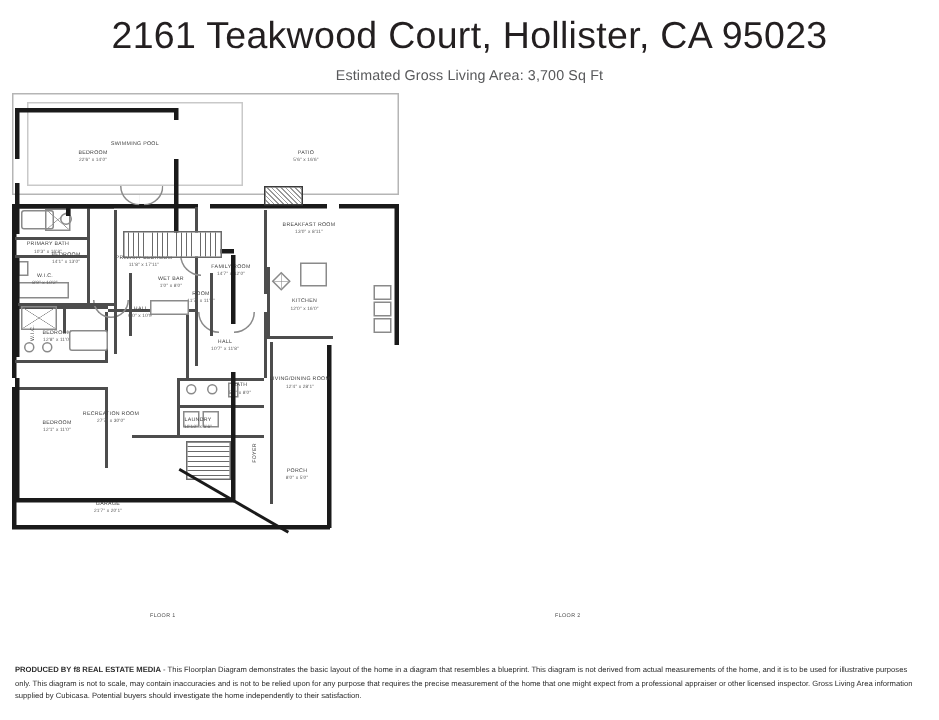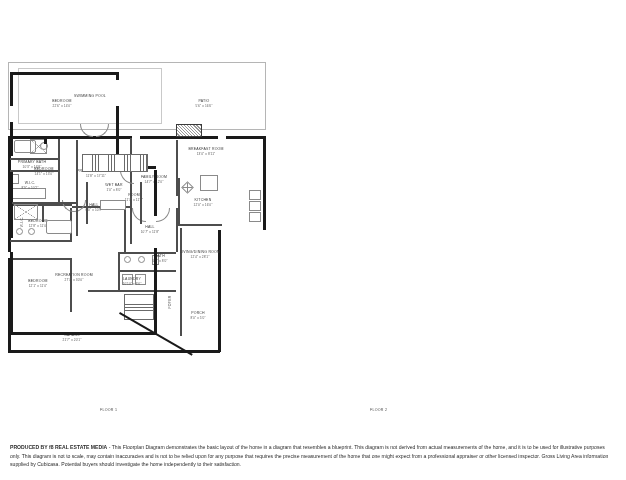--- a/index.html
+++ b/index.html
@@ -102,20 +102,22 @@
     line-height:1.62;
     color:#2b2b2b;
     text-align:left;
   }
   #footer b{ font-weight:bold; }
 </style>
 </head>
 <body>
 
 <div id="header">
+  <div id="address-title">2161 Teakwood Court, Hollister, CA 95023</div>
+  <div id="living-area">Estimated Gross Living Area: 3,700 Sq Ft</div>
 </div>
 
 <div id="plan-canvas">
 
   <div id="floor-1">
 
     <div class="outline" style="left:8px;top:0px;width:258px;height:68px;"></div>
     <div class="room-box" style="left:18px;top:6px;width:144px;height:56px;"></div>
     <div class="room-label" style="left:90px;top:34px;">
       <span class="rl-name">SWIMMING POOL</span>

